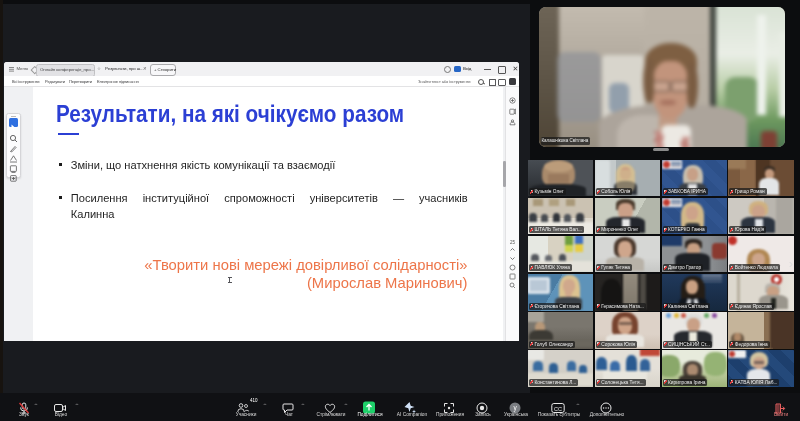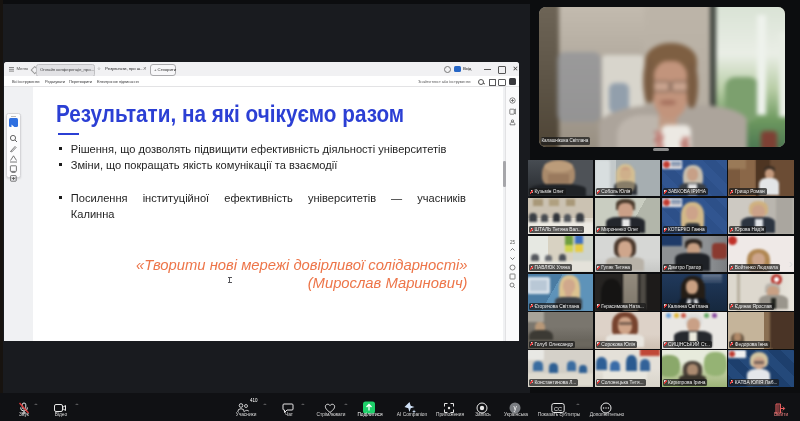--- a/index.html
+++ b/index.html
@@ -17,21 +17,21 @@
   #docarea{position:absolute;left:0;top:25px;width:515px;height:254px;background:#f0f1f3;}
   #page{position:absolute;left:29px;top:0px;width:470px;height:254px;background:#ffffff;}
   .mtxt{position:absolute;font-size:4px;color:#3c3c3e;top:3px;white-space:nowrap;letter-spacing:-0.1px;}
   .ttxt{position:absolute;font-size:4.4px;color:#3e3e40;top:4.4px;white-space:nowrap;letter-spacing:-0.1px;}
   
   #stitle{position:absolute;left:23px;top:12.5px;font-size:24.5px;font-weight:bold;color:#2b3fd4;white-space:nowrap;transform:scaleX(0.845);transform-origin:0 0;}
   #sdash{position:absolute;left:25px;top:45.5px;width:20.5px;height:2.2px;background:#2b3fd4;}
   .brow{position:absolute;left:37.8px;font-size:11.1px;color:#1f1f1f;white-space:nowrap;}
   .brow::before{content:"";position:absolute;left:-12px;top:4px;width:3.4px;height:3.4px;background:#1b1b1b;}
   .nob::before{display:none;}
-  #quote{position:absolute;right:35.5px;top:168.5px;text-align:right;font-size:14.8px;font-style:italic;color:#ed7549;line-height:18px;white-space:nowrap;}
+  #quote{position:absolute;right:35.5px;top:168.5px;text-align:right;font-size:14.8px;color:#ed7549;line-height:18px;white-space:nowrap;}
   
   #spk{position:absolute;left:538.5px;top:7px;width:246px;height:140px;border-radius:7px;overflow:hidden;background:#b2aca0;}
   #pill{position:absolute;left:653px;top:148px;width:16px;height:3px;border-radius:2px;background:#8a8a8a;}
   .t{position:absolute;width:65.25px;height:36.8px;overflow:hidden;background:#444;}
   .lbl{position:absolute;left:1px;bottom:1px;max-width:62px;height:7px;line-height:7px;background:rgba(25,25,25,0.72);
        color:#f0f0f0;font-size:4.8px;padding:0 2px 0 1px;border-radius:1.5px;white-space:nowrap;overflow:hidden;z-index:5;}
   .mic{display:inline-block;width:3px;height:4px;margin-right:1.5px;position:relative;top:0.5px;
        background:linear-gradient(135deg,transparent 42%,#e03b3b 42%,#e03b3b 58%,transparent 58%),
                   linear-gradient(#d8d8d8,#d8d8d8) 50% 0/1.8px 3px no-repeat;}
   .blob{position:absolute;}
@@ -141,23 +141,22 @@
           </svg></div>
       <div class="rit" style="top:188px;"><svg width="7" height="7" viewBox="0 0 7 7">
             <circle cx="3" cy="3" r="2" fill="none" stroke="#555" stroke-width="0.7"></circle>
             <path d="M4.5 4.5 L6 6" stroke="#555" stroke-width="0.7"></path>
           </svg></div>
     </div>
     <div id="scroll"></div>
     <div id="page">
       <div id="stitle">Результати, на які очікуємо разом</div>
       <div id="sdash"></div>
-      <div class="brow" style="top:55.5px;">Рішення, що дозволять підвищити ефективність діяльності університетів</div>
-      <div class="brow" style="top:71.9px;">Зміни, що покращать якість комунікації та взаємодії</div>
-      <div class="brow" style="top:104.7px;word-spacing:11.96px;">Посилення інституційної ефективність університетів — учасників</div>
+      <div class="brow" style="top:71.9px;">Зміни, що натхнення якість комунікації та взаємодії</div>
+      <div class="brow" style="top:104.7px;word-spacing:11.96px;">Посилення інституційної спроможності університетів — учасників</div>
       <div class="brow nob" style="top:121.1px;">Калинна</div>
       <div style="position:absolute;left:196px;top:190px;width:1px;height:5px;background:#55555a;"></div>
       <div style="position:absolute;left:194.5px;top:189.5px;width:4px;height:0.8px;background:#55555a;box-shadow:0 5px 0 #55555a;"></div>
       <div id="quote">«Творити нові мережі довірливої солідарності»<br>(Мирослав Маринович)</div>
     </div>
   </div>
 </div>
 
 <div id="spk">
   <div class="sv">

